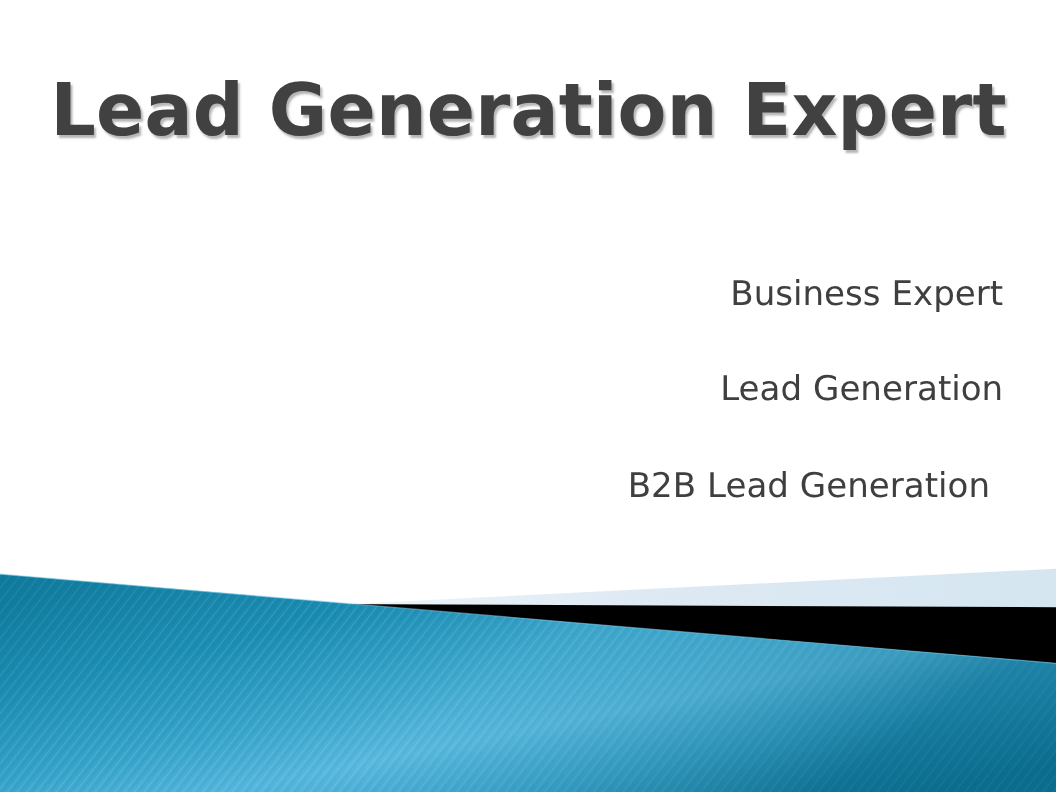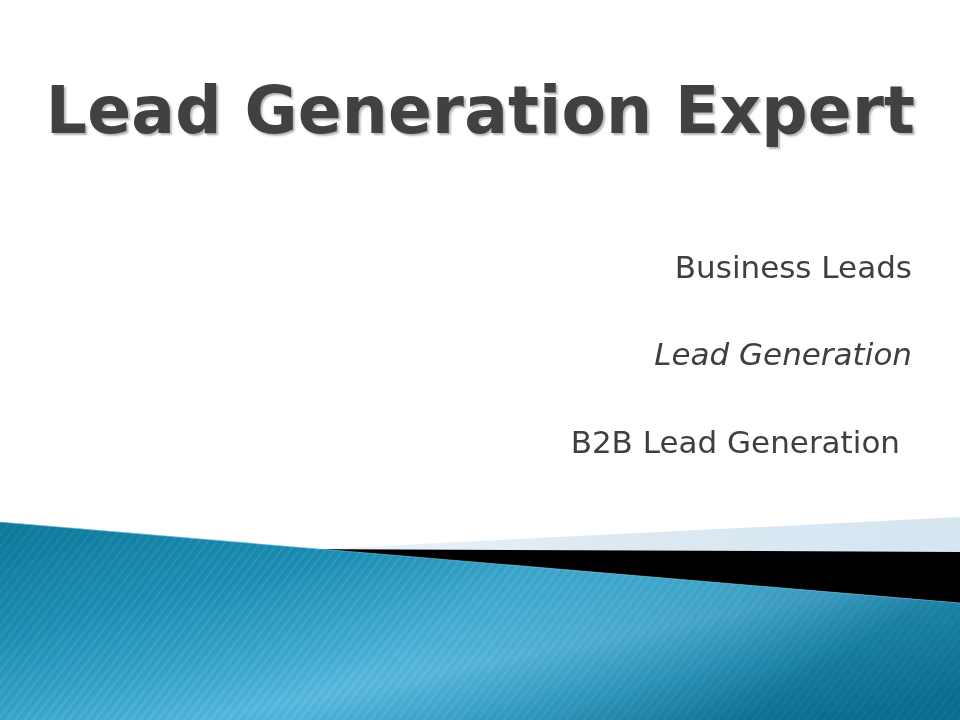--- a/index.html
+++ b/index.html
@@ -17,21 +17,21 @@
     width: 960px;
     height: 720px;
     background: #ffffff;
     overflow: hidden;
   }
 
   
   .title-block {
     position: absolute;
     left: 0;
-    top: 76px;
+    top: 66px;
     width: 960px;
     text-align: center;
   }
   .slide-title {
     display: inline-block;
     margin: 0;
     font-family: "DejaVu Sans", sans-serif;
     font-size: 66px;
     font-weight: bold;
     line-height: 1.05;
@@ -54,21 +54,21 @@
   .body-line {
     display: block;
     font-family: "DejaVu Sans", sans-serif;
     font-size: 31px;
     font-weight: normal;
     line-height: 1.0;
     color: #3f3f3f;
     white-space: nowrap;
   }
   .body-line.l1 { margin: 0 0 0 0; }
-  .body-line.l2 { margin: 56px 0 16px 0; font-style: italic; }
+  .body-line.l2 { margin: 56px 0 16px 0; }
   .body-line.l3 { margin: 57px 12px 0 0; }
 
   
   .footer-art {
     position: absolute;
     left: 0;
     top: 0;
     width: 960px;
     height: 720px;
     pointer-events: none;
@@ -133,18 +133,18 @@
 
       <line x1="0" y1="522" x2="960" y2="603" stroke="#7fcbe8" stroke-width="1.1" stroke-opacity="0.55"></line>
     </svg>
   </div>
 
   <div class="title-block">
     <h1 class="slide-title">Lead Generation Expert</h1>
   </div>
 
   <div class="body-block">
-    <span class="body-line l1">Business Leads</span>
+    <span class="body-line l1">Business Expert</span>
     <span class="body-line l2">Lead Generation</span>
     <span class="body-line l3">B2B Lead Generation</span>
   </div>
 
 </div>
 
 </body></html>

